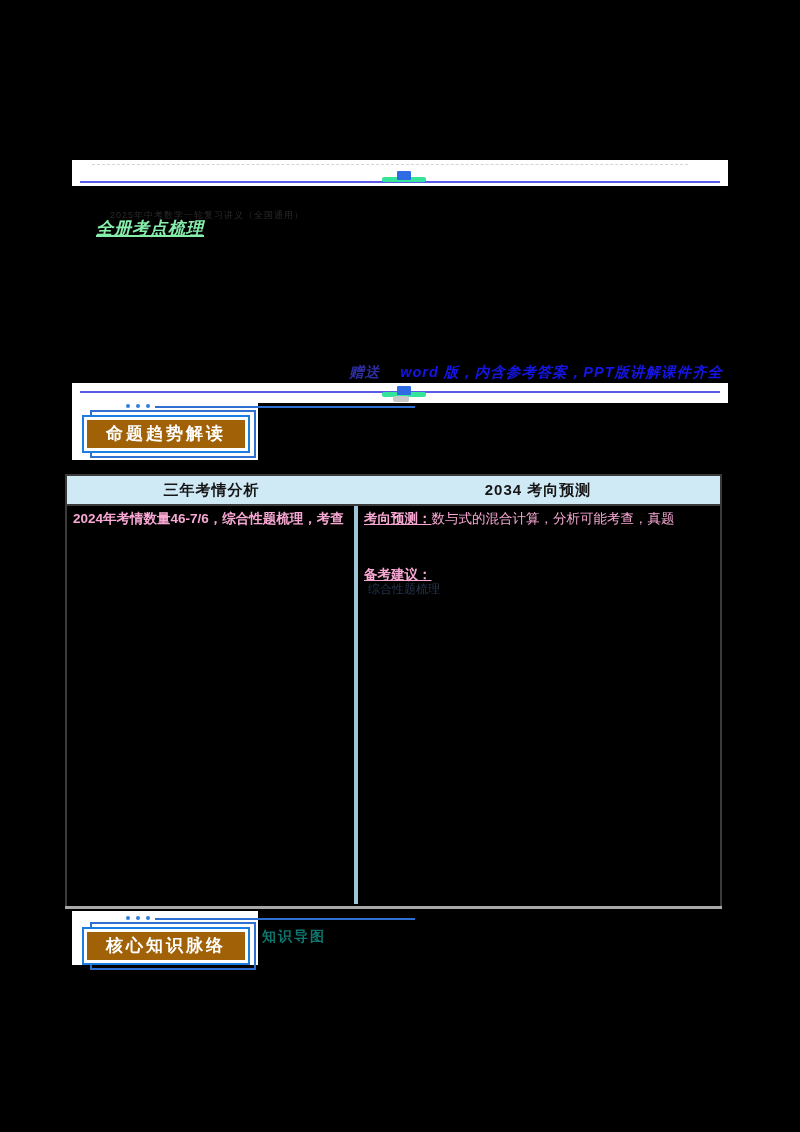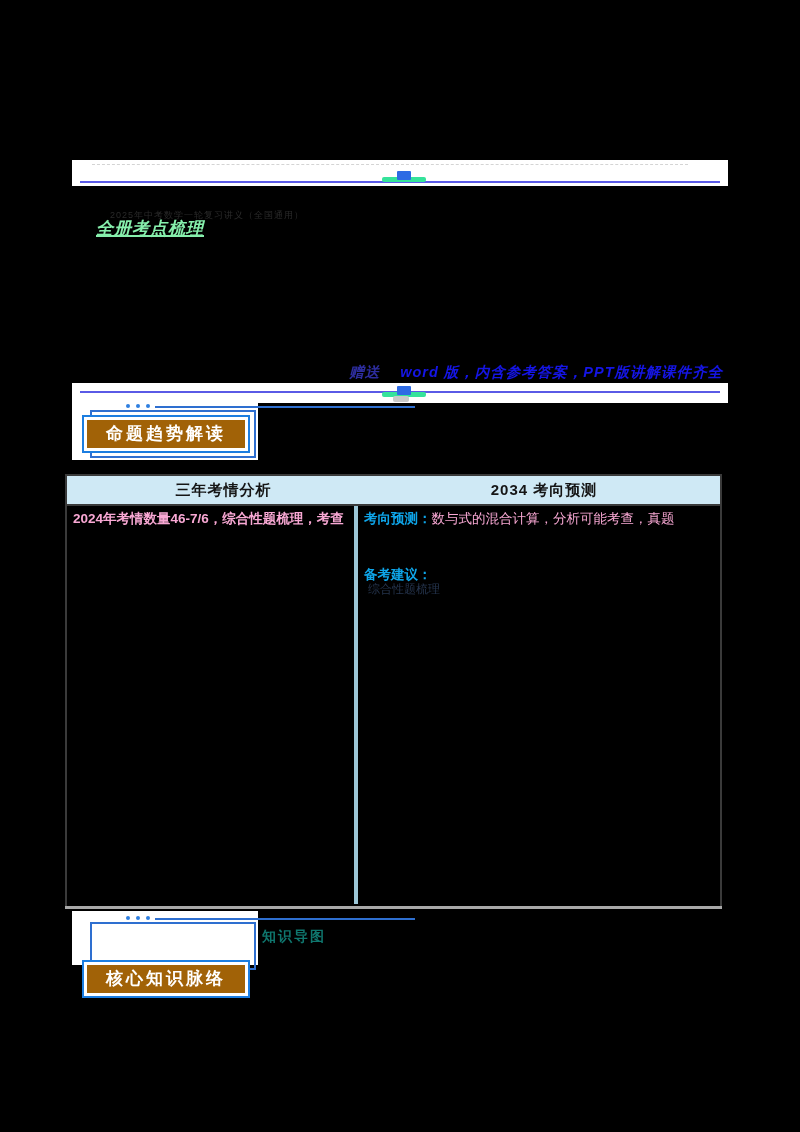--- a/index.html
+++ b/index.html
@@ -42,35 +42,35 @@
   .deco-dots span{width:4px;height:4px;background:#2f7fe0;border-radius:50%;display:block;}
   .dots1{top:404px;} .dots2{top:916px;}
   .deco-line{position:absolute;left:155px;width:260px;height:2px;background:#2e6fd0;}
   .line1{top:406px;} .line2{top:918px;}
   .badge-frame{position:absolute;left:90px;width:162px;height:44px;border:2px solid #2e6fd0;background:transparent;}
   .frame1{top:410px;} .frame2{top:922px;}
   .badge{position:absolute;left:82px;width:164px;height:34px;background:#a16207;
          box-shadow:inset 0 0 0 3px #ffffff;border:2px solid #1b7de0;box-sizing:content-box;
          color:#ffffff;font-size:17px;font-weight:bold;letter-spacing:3px;
          text-align:center;line-height:34px;}
-  .badge1{top:415px;} .badge2{top:927px;margin-top:33px;}
+  .badge1{top:415px;} .badge2{top:927px;}
   .ghost-side{position:absolute;left:262px;top:928px;font-size:14px;font-weight:bold;color:#0f766e;letter-spacing:2px;}
 
   
   .exam-table{position:absolute;left:65px;top:474px;width:657px;height:435px;
               border:2px solid #3a3a3a;box-sizing:border-box;background:transparent;}
   .t-header{position:absolute;left:0;top:0;right:0;height:30px;background:#cfe9f5;
             border-bottom:2px solid #3a3a3a;display:flex;box-sizing:border-box;}
   .t-header .hcell{font-size:15px;font-weight:bold;color:#151515;line-height:28px;text-align:center;letter-spacing:1px;}
-  .hcell.left{width:289px;margin-left:12px;} .hcell.right{flex:1;}
+  .hcell.left{width:289px;} .hcell.right{flex:1;}
   .v-divider{position:absolute;left:287px;top:30px;bottom:3px;width:4px;background:#9cc6d6;}
   .t-bottom{position:absolute;left:-2px;right:-2px;bottom:-2px;height:3px;background:#a8a8a8;}
   .t-body-left{position:absolute;left:6px;top:33px;width:276px;font-size:13.5px;font-weight:bold;line-height:19px;}
   .t-body-right{position:absolute;left:297px;top:33px;right:6px;font-size:13.5px;line-height:19px;}
-  .blue-label{color:#0ea5e9;font-weight:bold;}
+  .blue-label{color:#f9a8d4;font-weight:bold;text-decoration:underline;}
   .r-item2{position:absolute;left:0;top:56px;}
   .r-note{position:absolute;left:4px;top:71px;font-size:12px;color:#25344d;}
 </style>
 </head>
 <body>
 
 <div class="page">
 
   <div class="band band1">
     <div class="band-dashes"></div>

